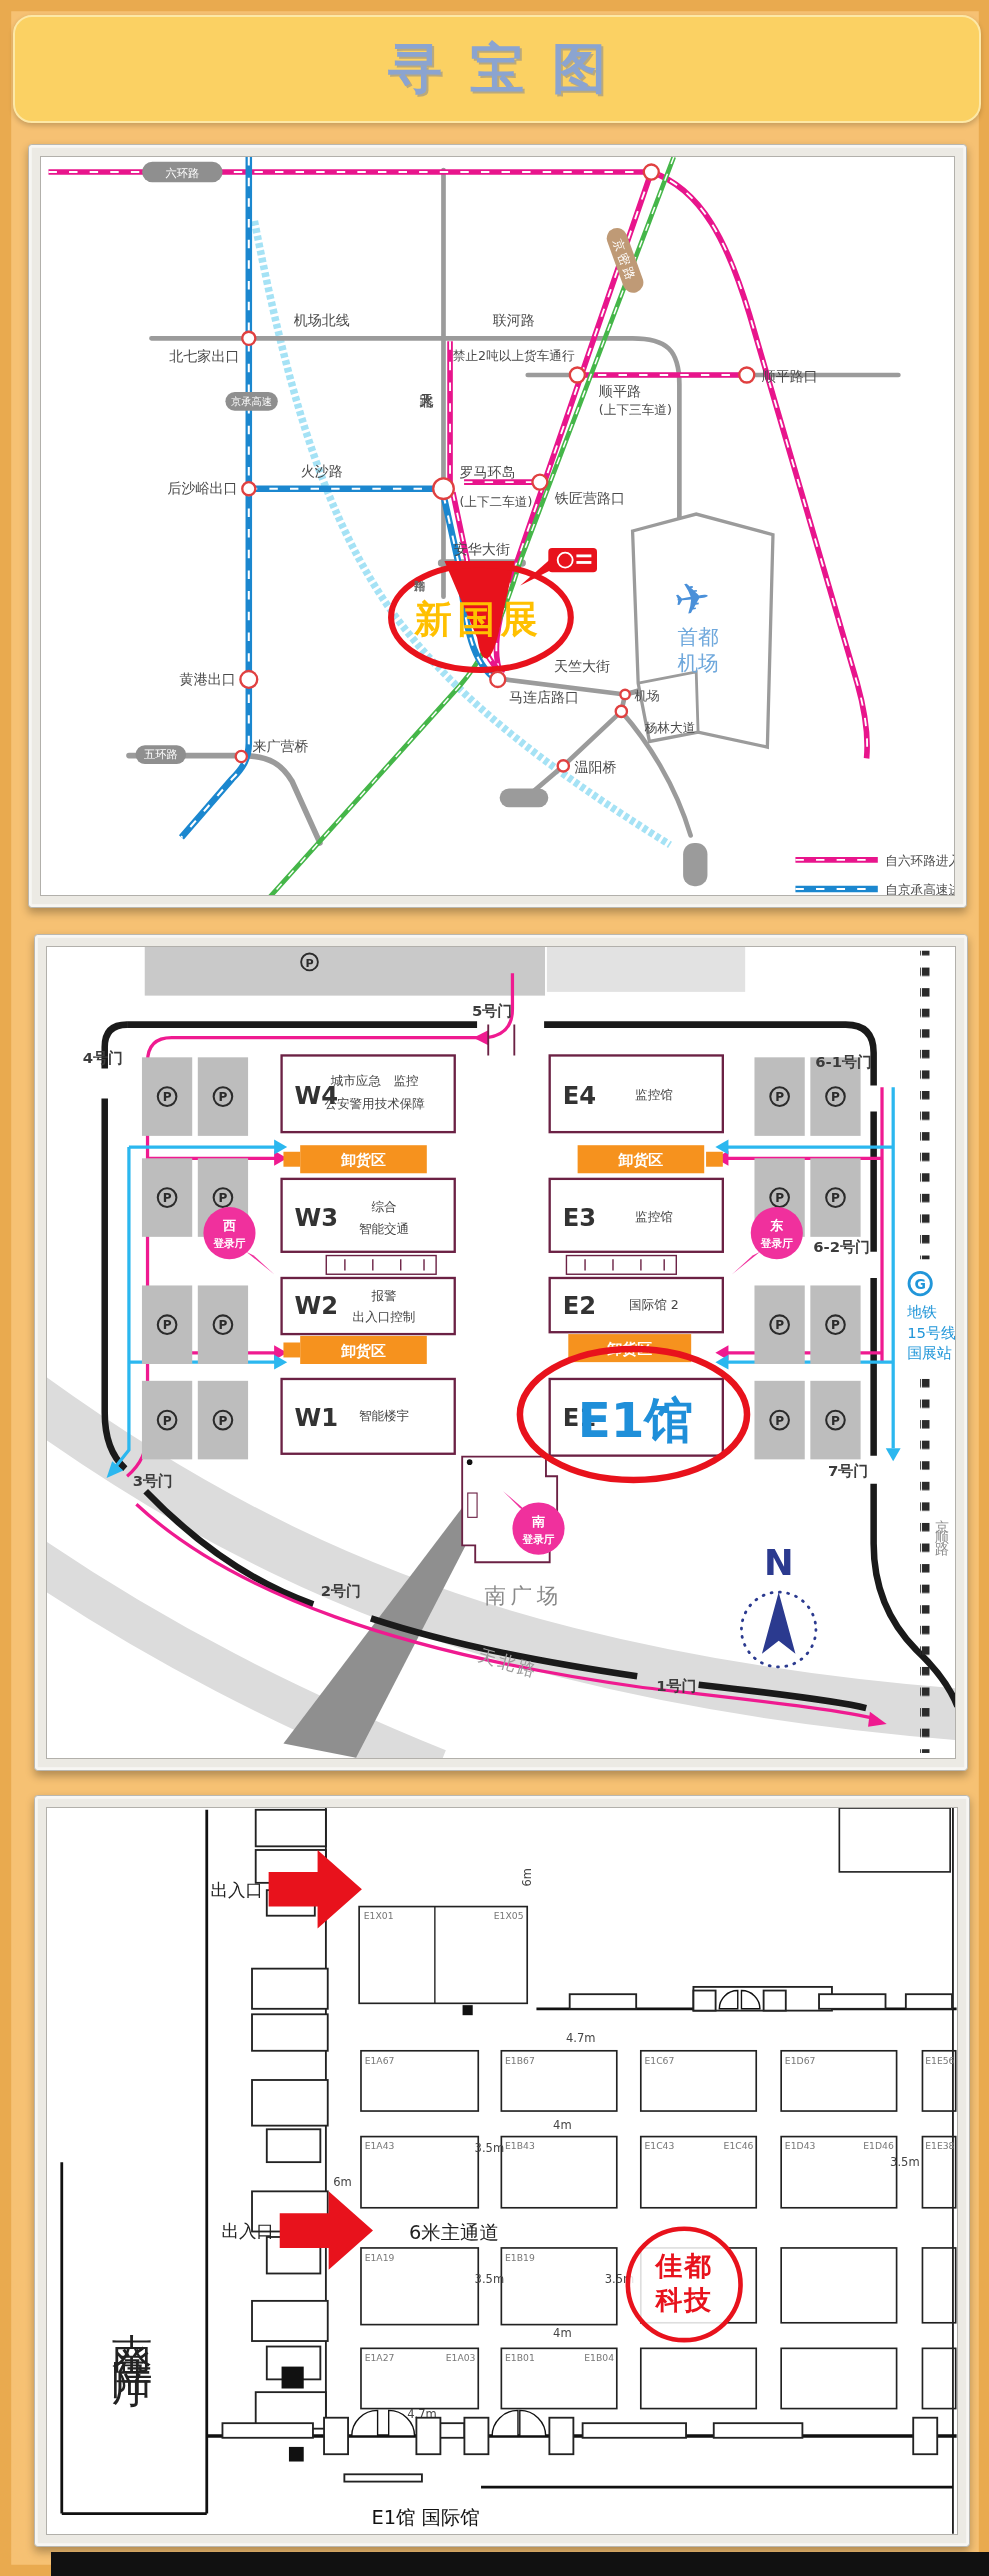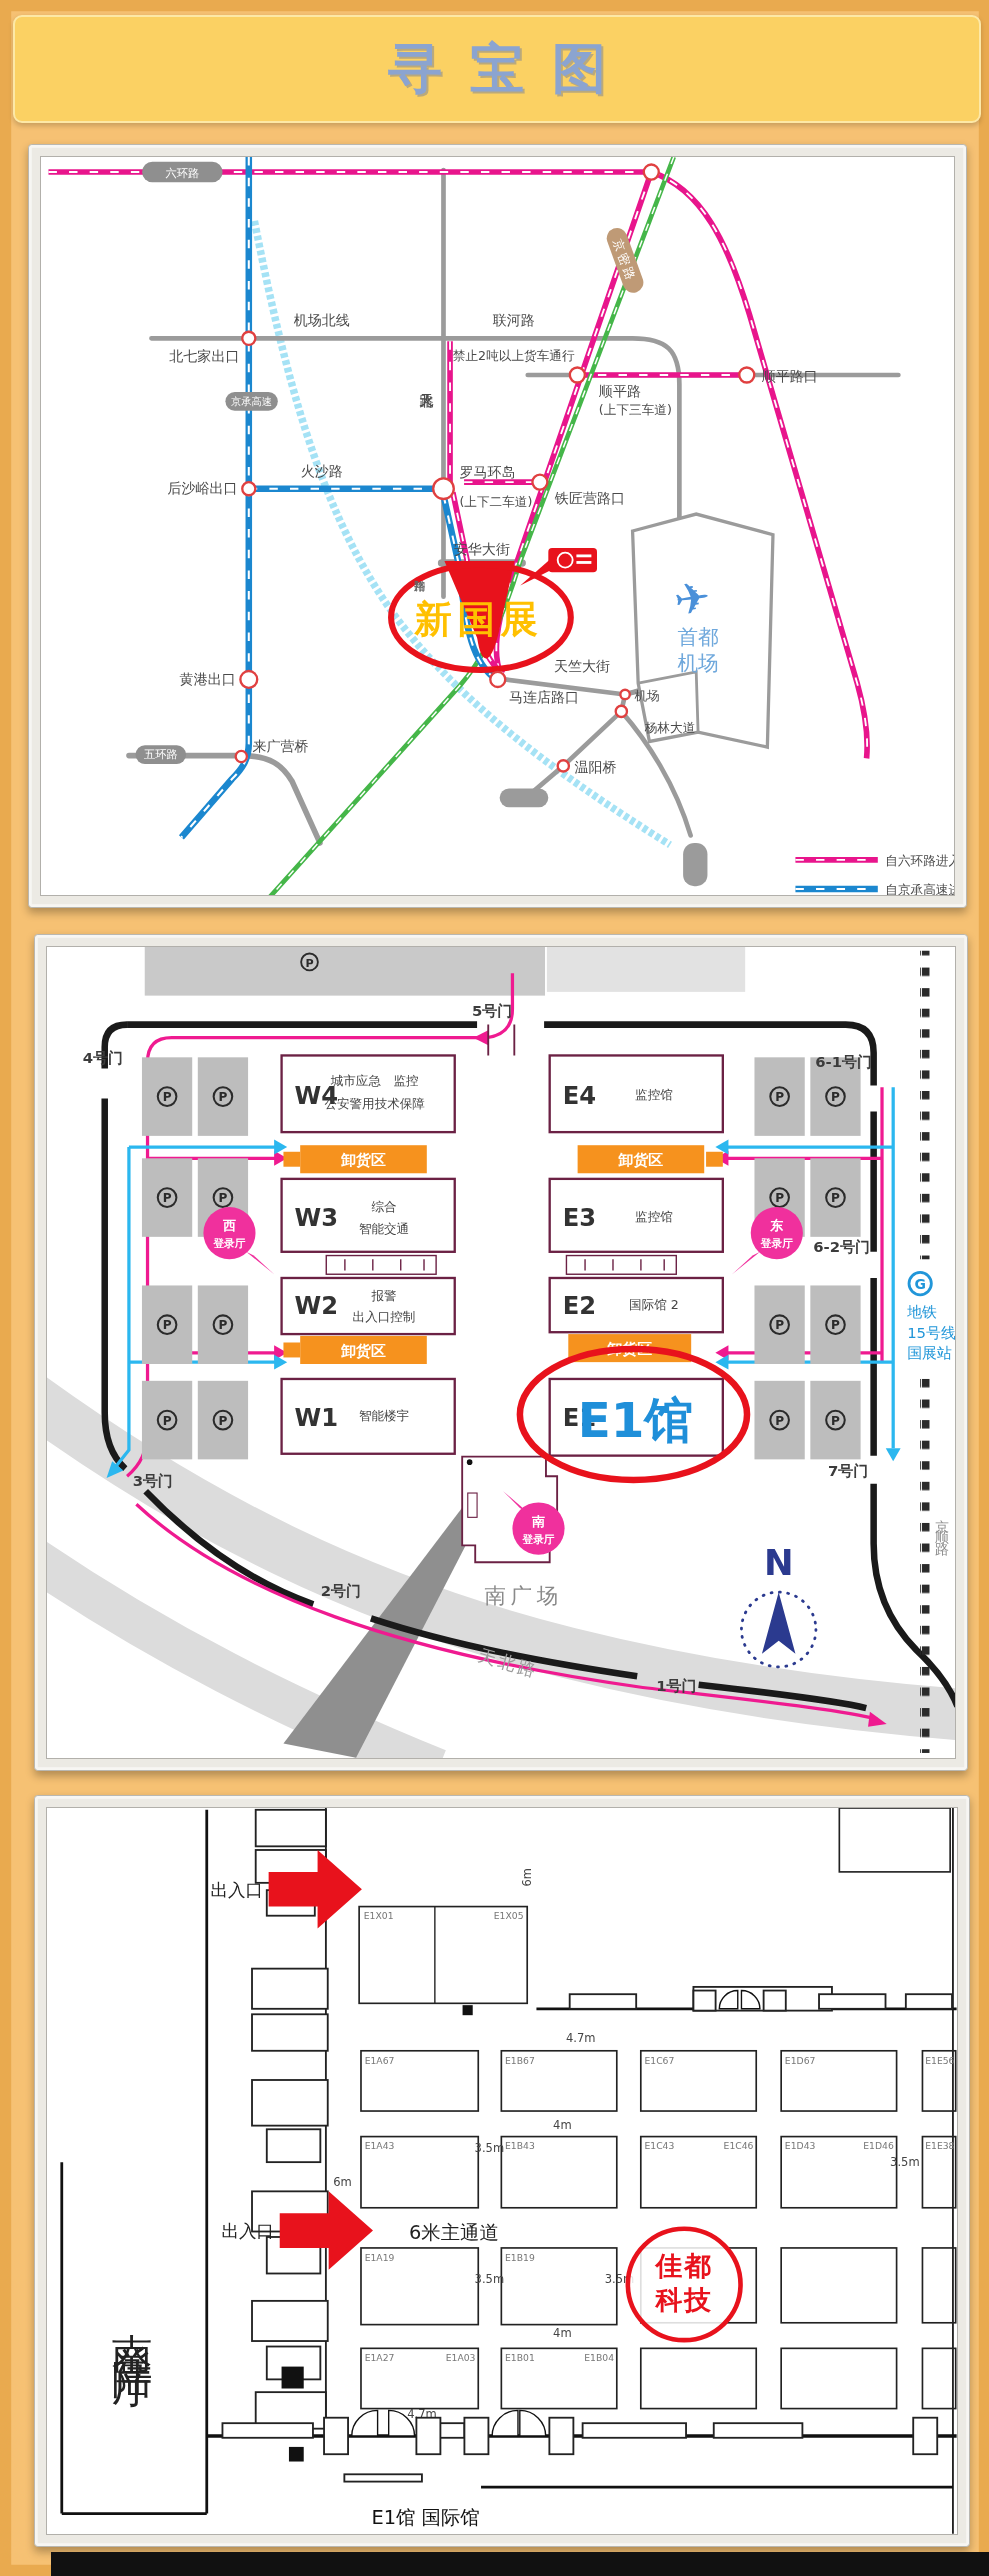--- a/index.html
+++ b/index.html
@@ -1,18 +1,18 @@
 <!DOCTYPE html>
 <html style="font-size:15px"><head>
 <meta charset="utf-8">
 <style>
   html,body{margin:0;padding:0;}
   body{width:990px;height:2576px;position:relative;background:#f6c173;font-family:"DejaVu Sans",sans-serif;overflow:hidden;}
   .page{position:absolute;inset:0;box-shadow:inset 0 0 0 11.2px #e9aa4f;}
-  .title-card{position:absolute;left:13px;top:15px;width:964px;height:104px;background:#fbd163;border:2.8px solid #fde8a6;border-radius:9px;box-shadow:0 2.8px 5.6px rgba(0,0,0,.18);display:flex;align-items:center;justify-content:center;}
+  .title-card{position:absolute;left:13px;top:15px;width:964px;height:104px;background:#fbd163;border:2.8px solid #fde8a6;border-radius:19px;box-shadow:0 2.8px 5.6px rgba(0,0,0,.18);display:flex;align-items:center;justify-content:center;}
   .title-card span{font-size:54px;font-weight:bold;color:#8ba4d0;letter-spacing:28px;text-indent:28px;text-shadow:1.9px 1.9px 0 rgba(90,110,160,.4);}
   .frame{position:absolute;background:#eceae4;border:0.9px solid #b9b7b1;border-radius:3.7px;box-shadow:0 4.7px 8.4px rgba(0,0,0,.28), inset 0 0 0 2.8px #f7f6f3;}
   .canvas{position:absolute;inset:11.2px;background:#ffffff;border:0.9px solid #b2b0ab;overflow:hidden;}
   #frame1{left:28px;top:144px;width:937px;height:762px;}
   #frame2{left:34px;top:934px;width:932px;height:835px;}
   #frame3{left:34px;top:1795px;width:934px;height:750px;}
   .bottom-strip{position:absolute;left:51px;right:0;bottom:0;height:24px;background:#111;}
   svg{position:absolute;inset:0;width:100%;height:100%;}
   svg text{font-family:"DejaVu Sans",sans-serif;}
   .road-gray{stroke:#9b9b9b;stroke-width:5;fill:none;stroke-linecap:round;}

